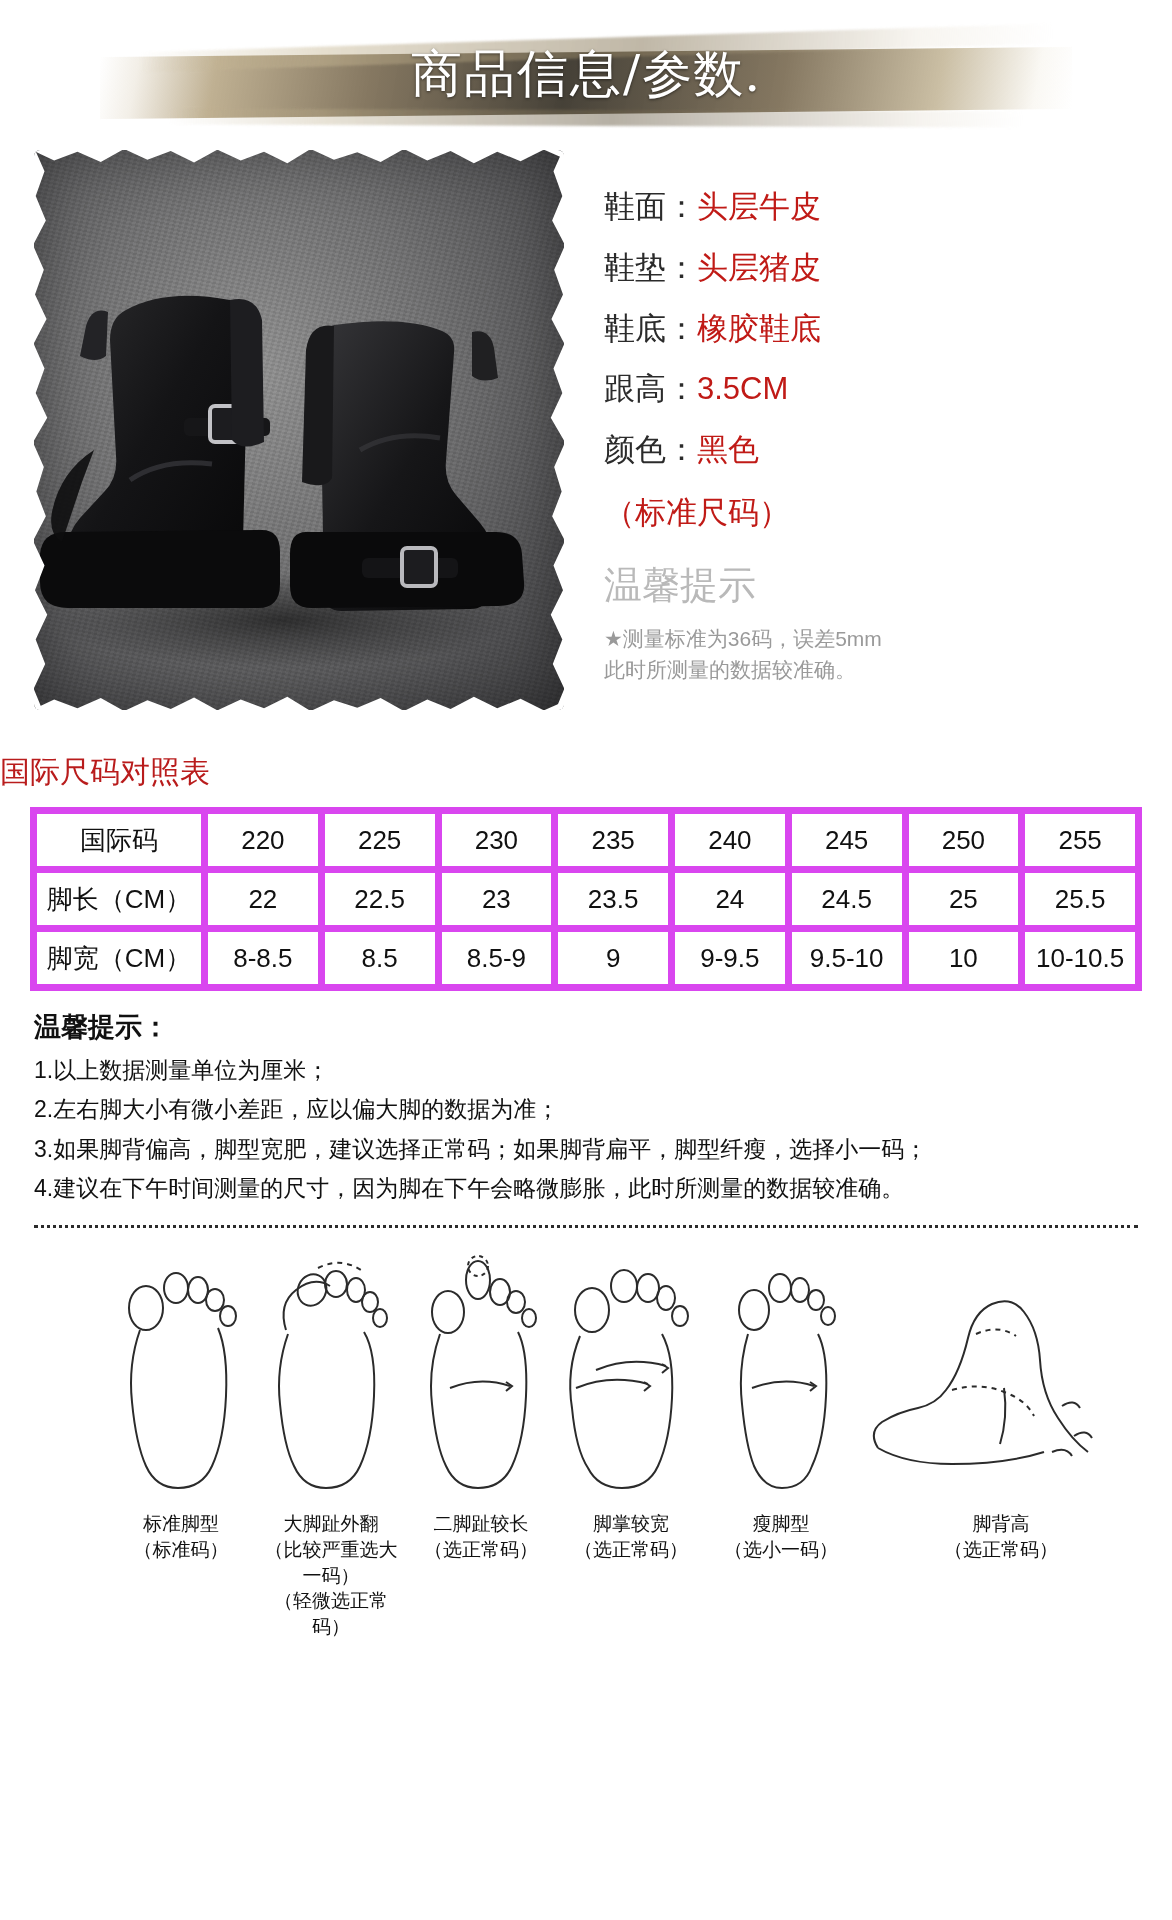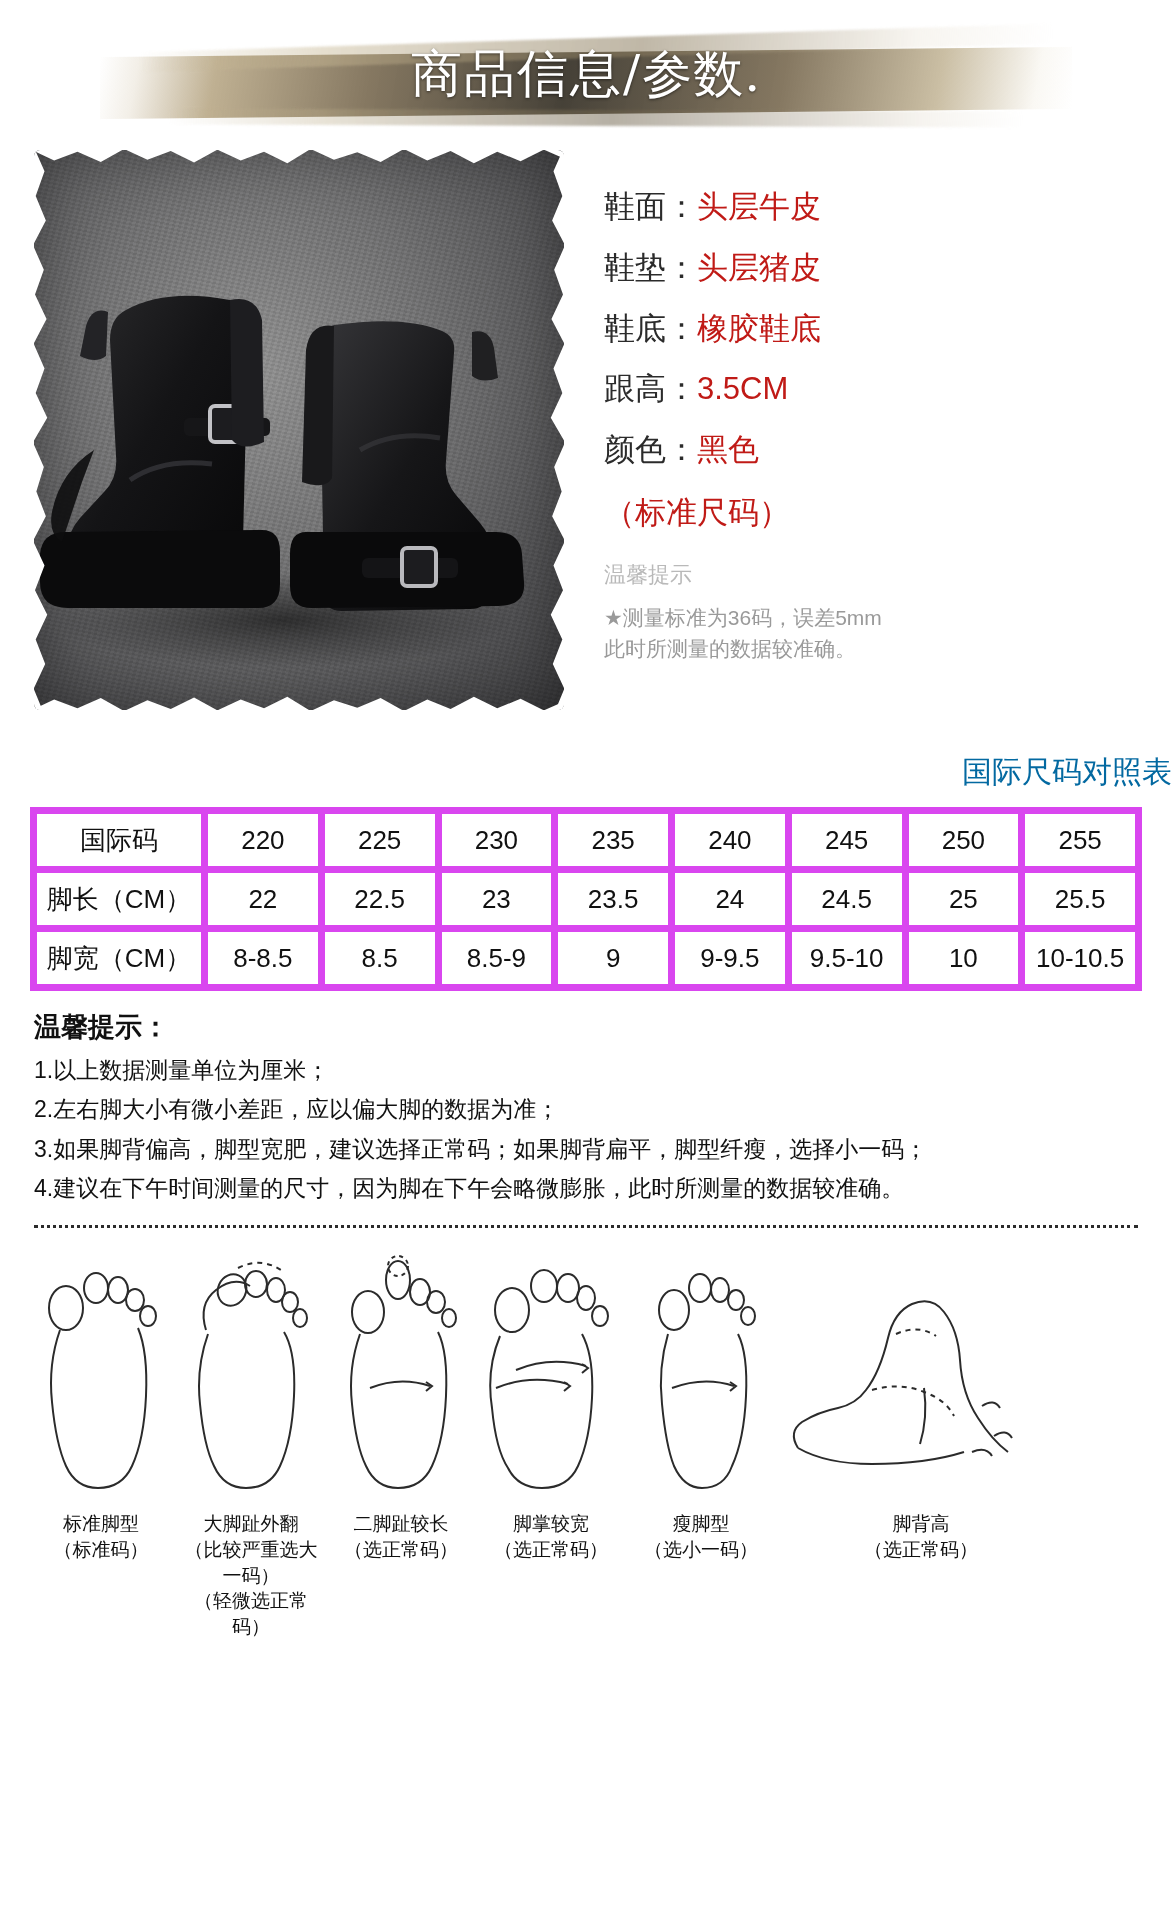--- a/index.html
+++ b/index.html
@@ -157,35 +157,35 @@
   .spec-label { color: #2b2b2b; }
   .spec-value { color: #c01a16; }
   .spec-note {
     color: #c01a16;
     font-size: 31px;
     margin-top: 2px;
     margin-bottom: 26px;
   }
   .tips-title {
     color: #b9b9b9;
-    font-size: 22px;
+    font-size: 38px;
     margin-bottom: 12px;
   }
   .tips-line {
     color: #9a9a9a;
     font-size: 21px;
     line-height: 1.5;
   }
 
   
   .table-title {
-    text-align: right;
+    text-align: left;
     font-size: 30px;
     margin: 42px 0 14px 0;
-    color: #0369a1;
+    color: #b91c1c;
   }
   table.size {
     width: 1112px;
     margin: 0 auto;
     border-collapse: collapse;
     table-layout: fixed;
   }
   table.size td {
     border: 7px solid #d946ef;
     text-align: center;
@@ -220,21 +220,21 @@
   
   .divider {
     margin: 22px 34px 0 34px;
     border-top: 3px dotted #2b2b2b;
     height: 0;
   }
 
   
   .feet {
     display: flex;
-    justify-content: flex-start;
+    justify-content: flex-end;
     padding: 10px 26px 0 26px;
     align-items: flex-start;
   }
   .foot-item {
     width: 150px;
     text-align: center;
   }
   .foot-item.wide { width: 290px; }
   .foot-cap {
     font-size: 19px;

